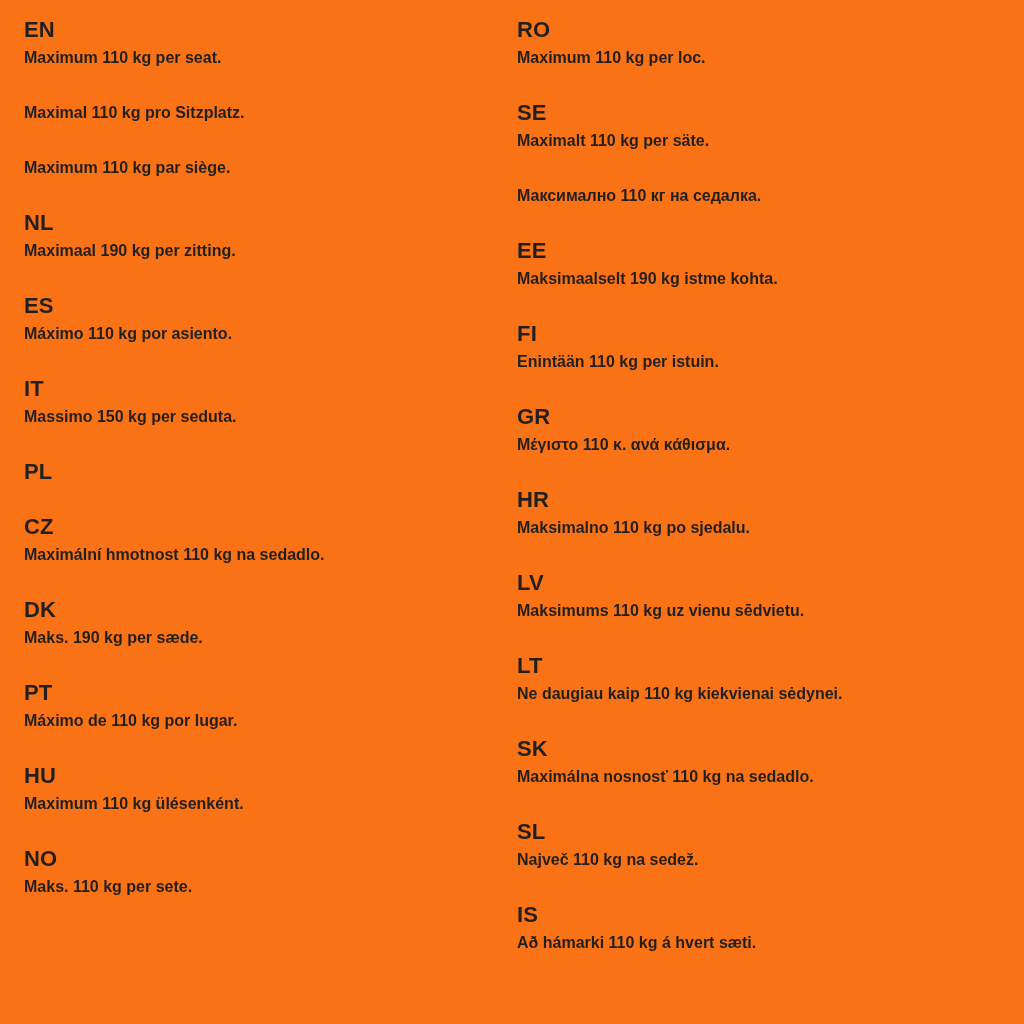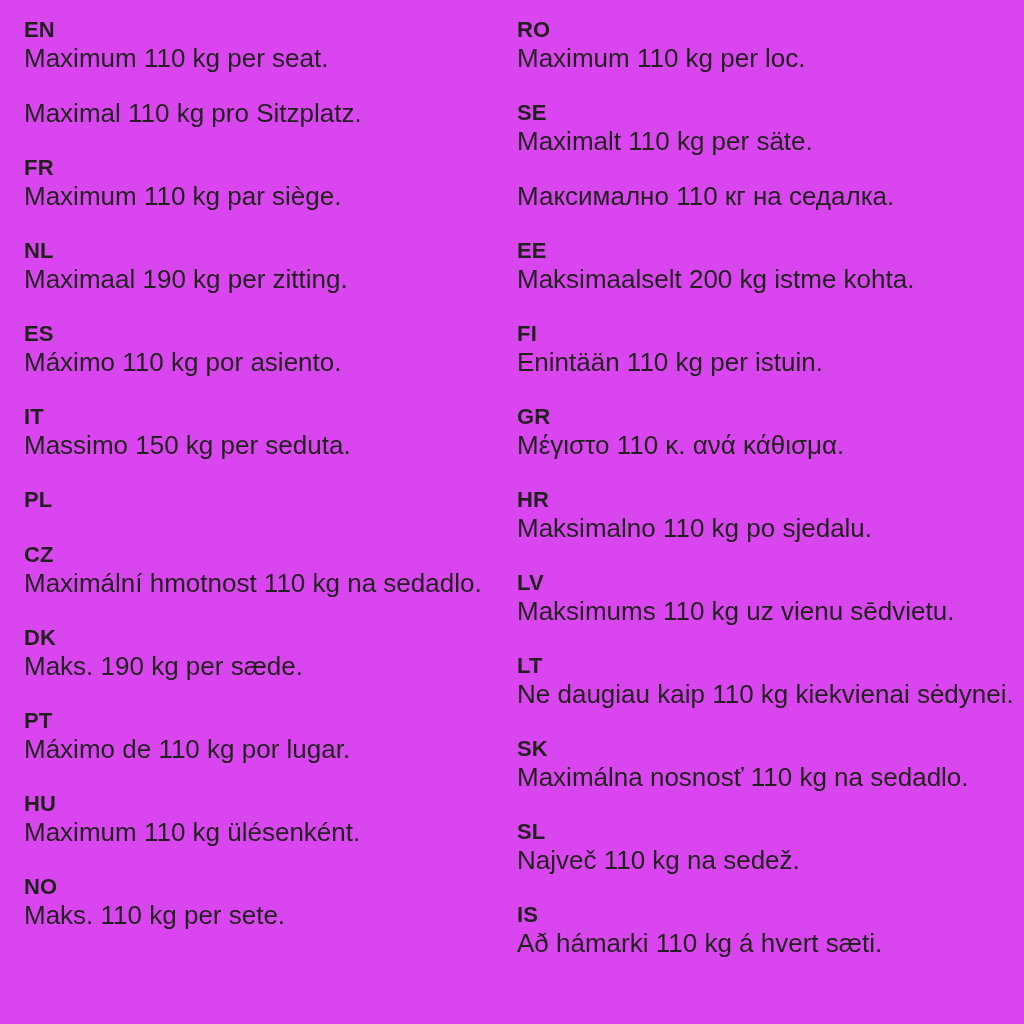--- a/index.html
+++ b/index.html
@@ -9,57 +9,56 @@
   }
   .page {
     width: 1024px;
     height: 1024px;
     box-sizing: border-box;
     padding: 16px 0 0 24px;
     display: grid;
     grid-template-columns: 493px auto;
     font-family: "Liberation Sans", sans-serif;
     color: #221f1f;
-    background: #d946ef;
+    background: #f97316;
     overflow: hidden;
   }
   .column {
     display: block;
   }
   .entry {
     margin: 0 0 27px 0;
   }
   .lang-code {
     font-size: 22px;
     line-height: 28px;
     font-weight: 700;
     letter-spacing: 0.2px;
   }
   .lang-text {
-    font-size: 26px;
+    font-size: 16px;
     line-height: 28px;
-    font-weight: 400;
+    font-weight: 700;
     white-space: nowrap;
   }
 </style>
 </head>
 <body>
 
 <div class="page">
 
   <div class="column">
     <section class="entry">
       <div class="lang-code">EN</div>
       <div class="lang-text">Maximum 110 kg per seat.</div>
     </section>
     <section class="entry">
       <div class="lang-text">Maximal 110 kg pro Sitzplatz.</div>
     </section>
     <section class="entry">
-      <div class="lang-code">FR</div>
       <div class="lang-text">Maximum 110 kg par siège.</div>
     </section>
     <section class="entry">
       <div class="lang-code">NL</div>
       <div class="lang-text">Maximaal 190 kg per zitting.</div>
     </section>
     <section class="entry">
       <div class="lang-code">ES</div>
       <div class="lang-text">Máximo 110 kg por asiento.</div>
     </section>
@@ -99,21 +98,21 @@
     </section>
     <section class="entry">
       <div class="lang-code">SE</div>
       <div class="lang-text">Maximalt 110 kg per säte.</div>
     </section>
     <section class="entry">
       <div class="lang-text">Максимално 110 кг на седалка.</div>
     </section>
     <section class="entry">
       <div class="lang-code">EE</div>
-      <div class="lang-text">Maksimaalselt 200 kg istme kohta.</div>
+      <div class="lang-text">Maksimaalselt 190 kg istme kohta.</div>
     </section>
     <section class="entry">
       <div class="lang-code">FI</div>
       <div class="lang-text">Enintään 110 kg per istuin.</div>
     </section>
     <section class="entry">
       <div class="lang-code">GR</div>
       <div class="lang-text">Μέγιστο 110 κ. ανά κάθισμα.</div>
     </section>
     <section class="entry">

